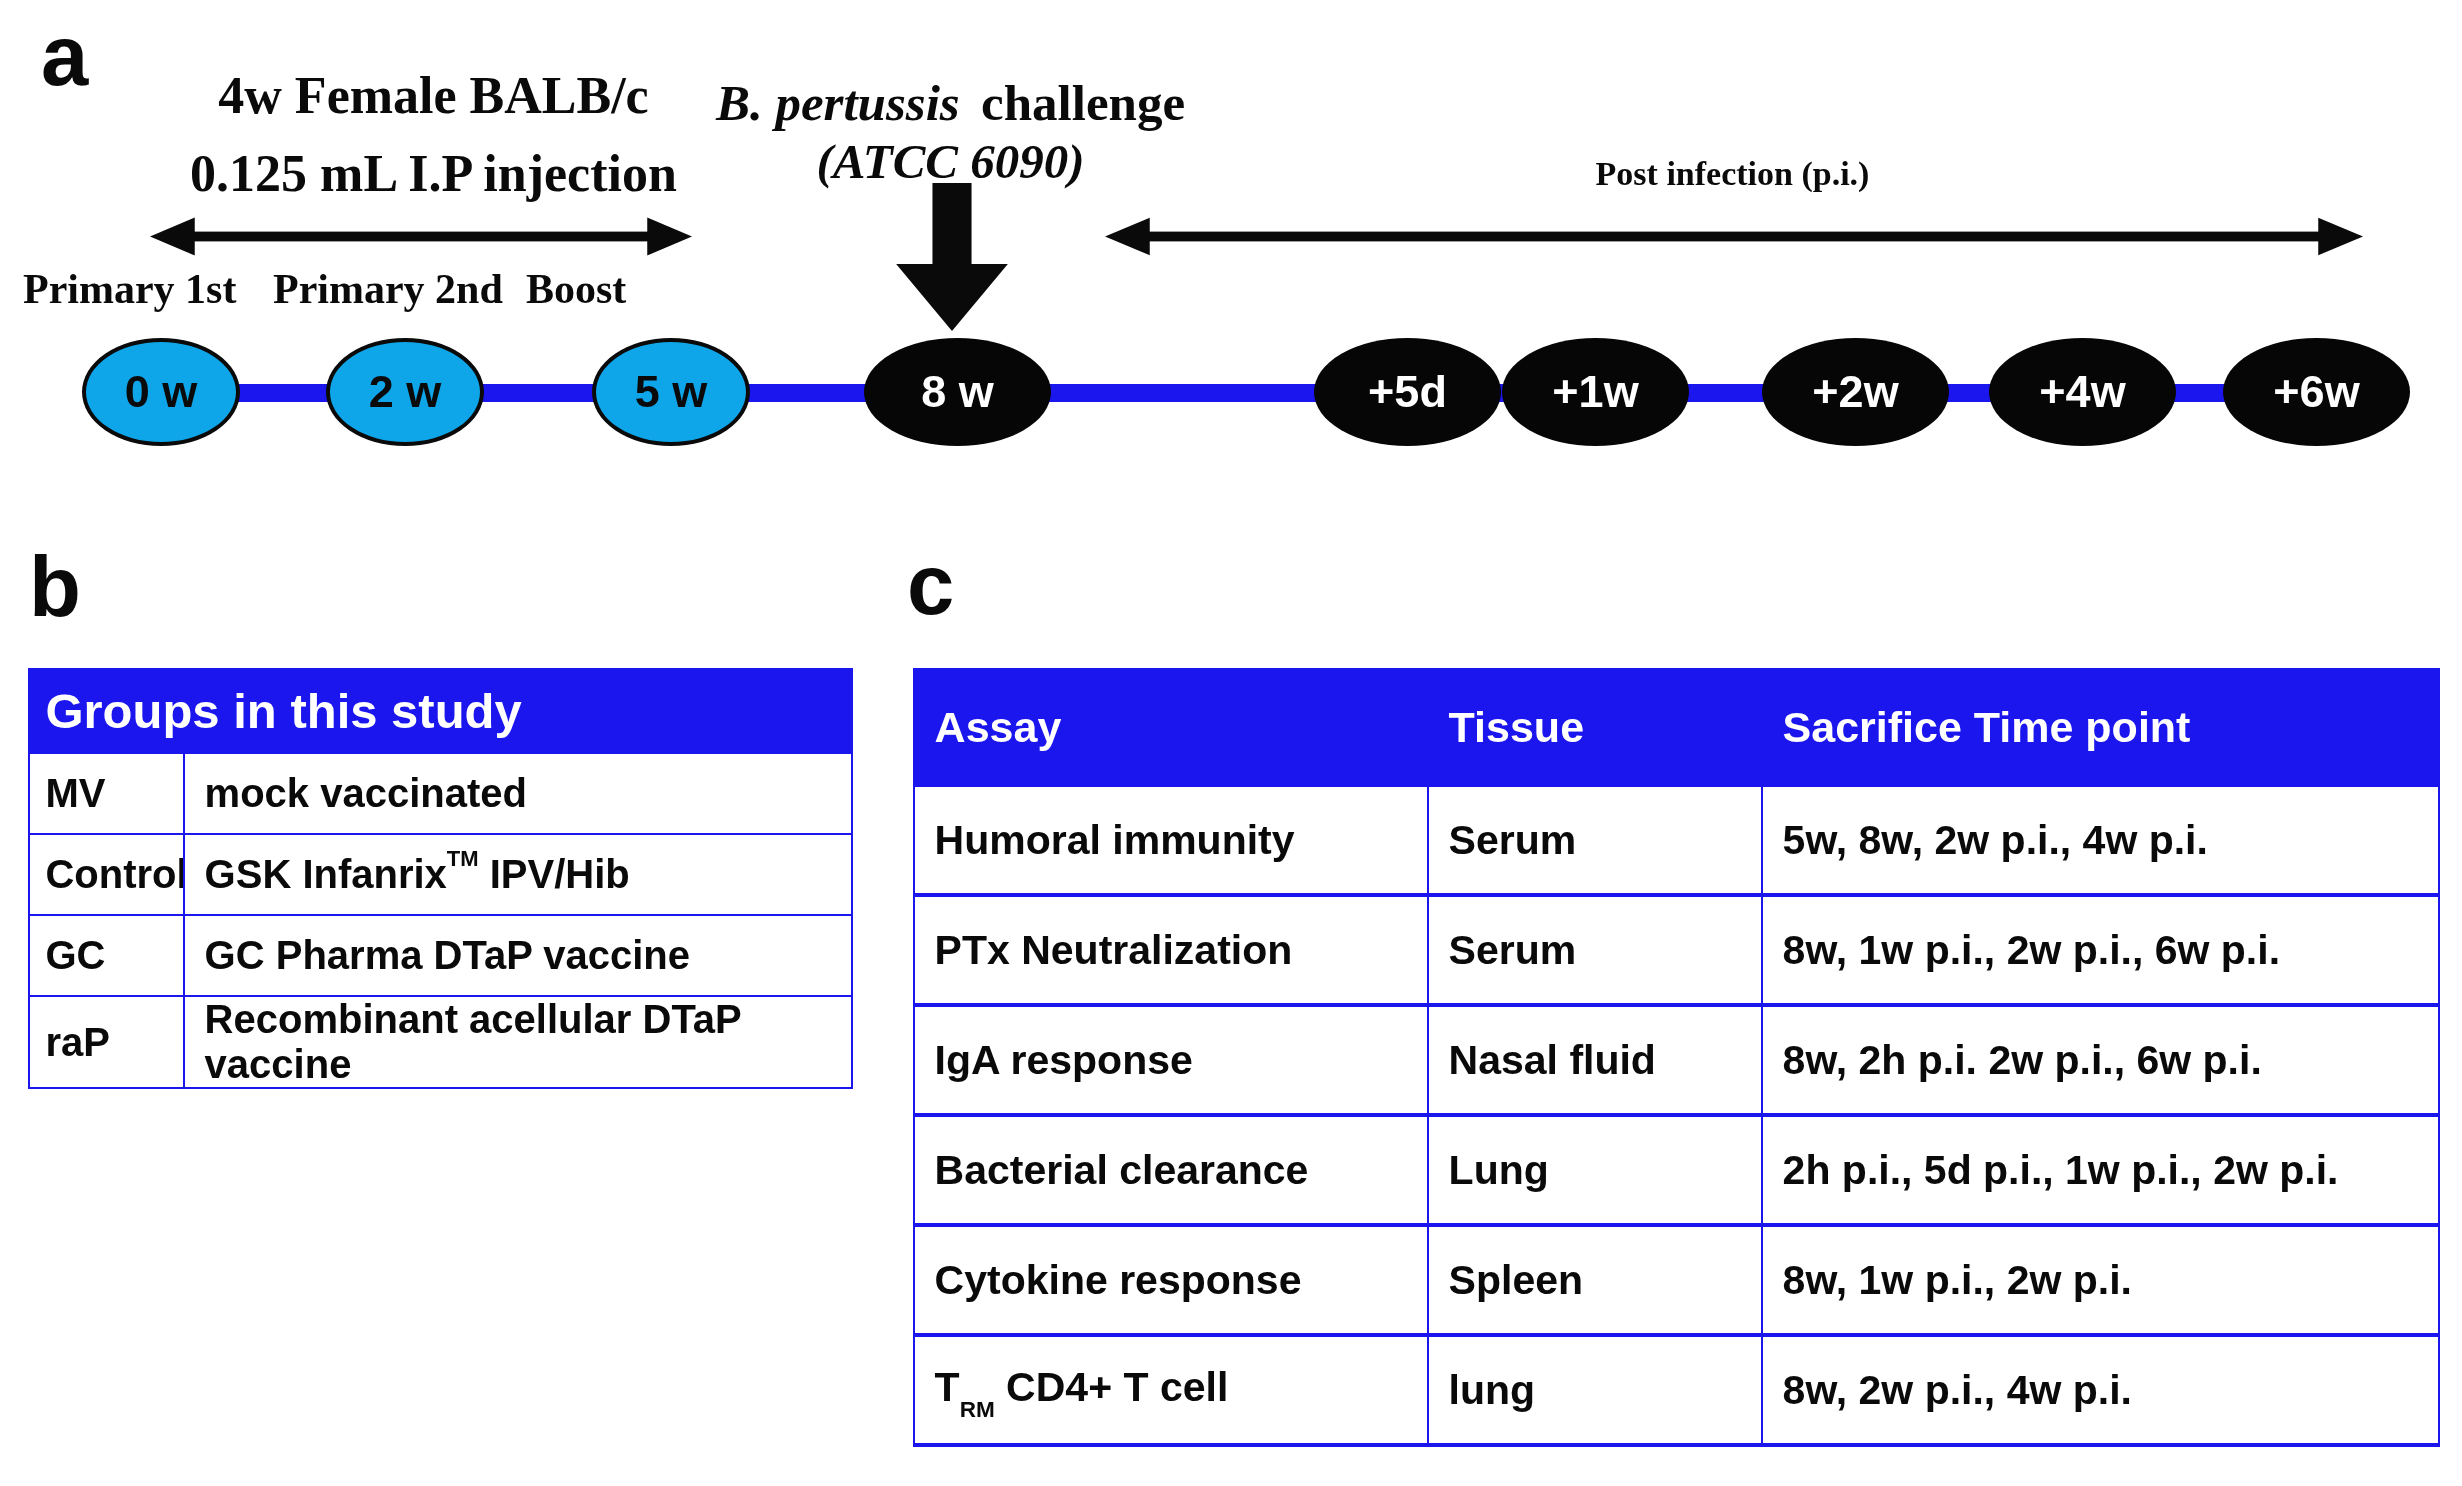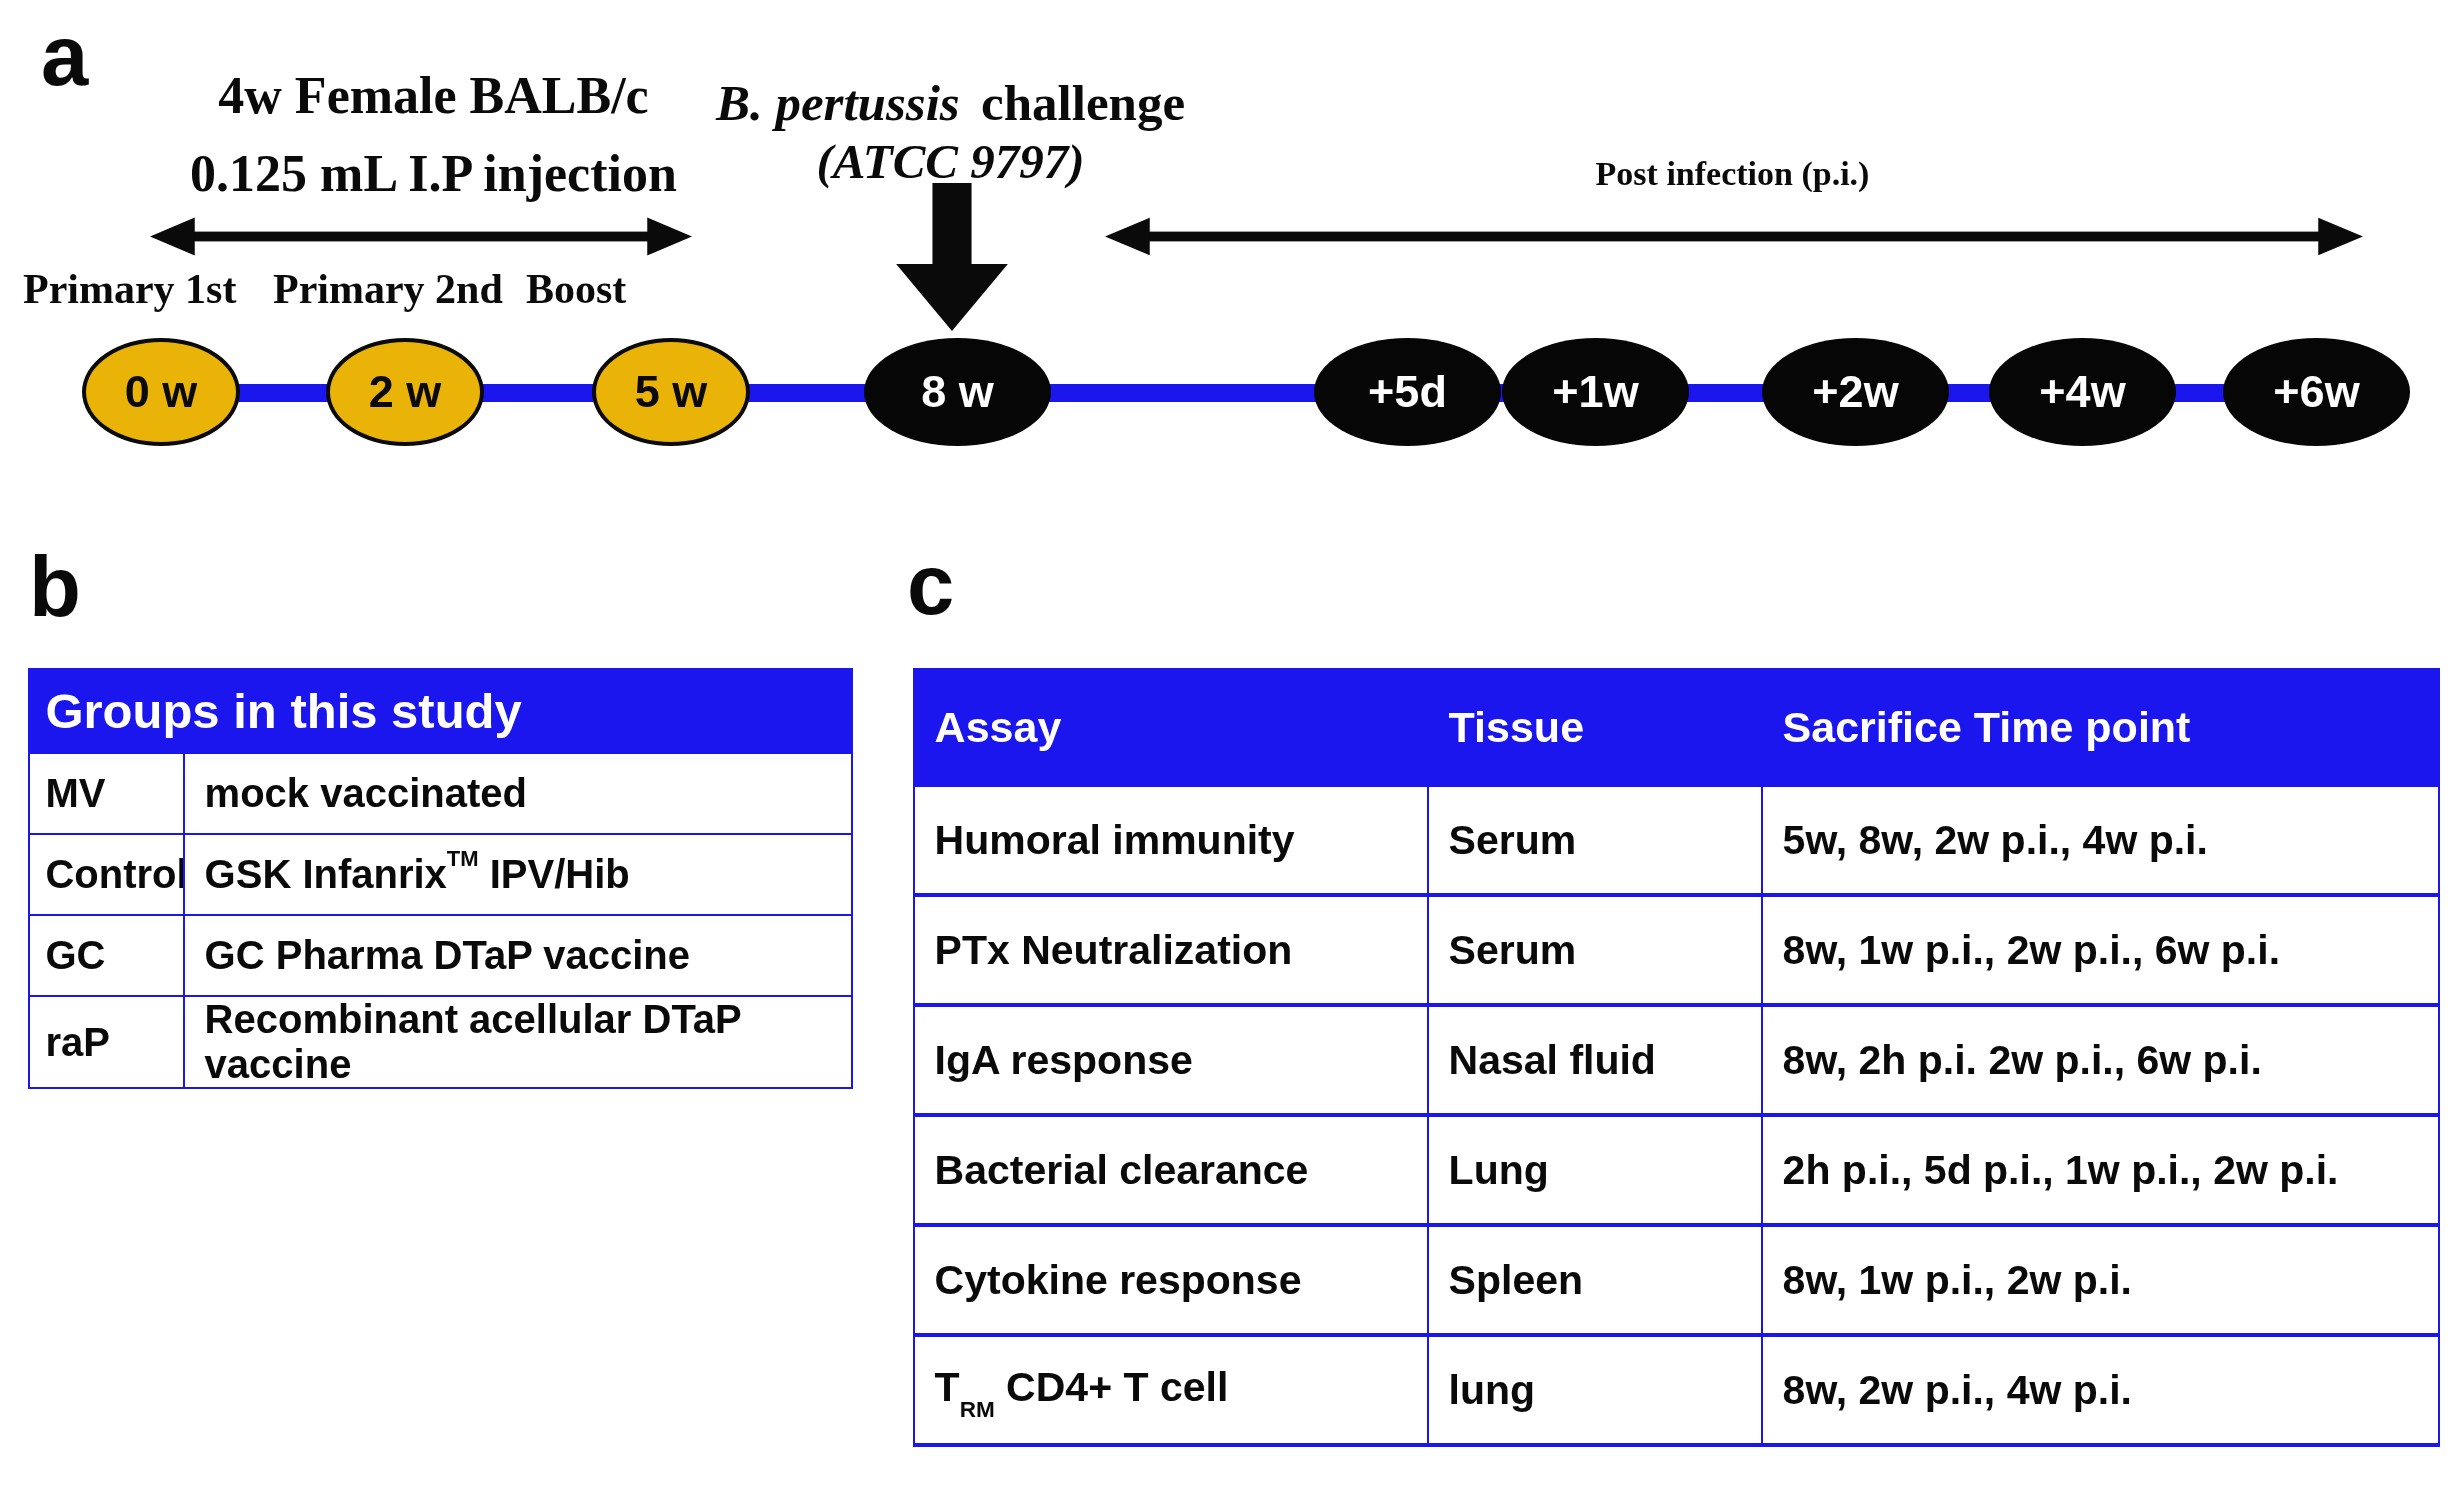--- a/index.html
+++ b/index.html
@@ -43,21 +43,21 @@
   #pi-arrow{left:1105px;top:214px;width:1258px;height:45px;}
   #challenge-arrow{left:896px;top:183px;width:112px;height:148px;}
   .arrow-fill{fill:#0a0a0a;}
 
   
   #timeline-bar{position:absolute;left:162px;top:384px;width:2155px;height:17.5px;
                 background:var(--accent-blue);}
   .node{position:absolute;top:338px;height:108px;border-radius:50%;
         display:flex;align-items:center;justify-content:center;
         font-family:"Liberation Sans",sans-serif;font-weight:bold;font-size:45px;}
-  .node.open{width:158px;background:#eab308;border:4.2px solid #0a0a0a;color:#0a0a0a;}
+  .node.open{width:158px;background:#0ea5e9;border:4.2px solid #0a0a0a;color:#0a0a0a;}
   .node.filled{width:187px;background:var(--node-fill);border:none;color:#ffffff;}
   #node-0{left:82px;}  #node-1{left:326px;}  #node-2{left:592px;}
   #node-3{left:864px;} #node-4{left:1087px;} #node-5{left:1314px;}
   #node-6{left:1502px;} #node-7{left:1762px;} #node-8{left:1989px;}
   #node-9{left:2223px;}
 
   
   table{border-collapse:collapse;table-layout:fixed;position:absolute;background:#ffffff;}
   th,td{vertical-align:middle;text-align:left;overflow:hidden;}
   .hdr{background:var(--accent-blue);color:#ffffff;font-weight:bold;}
@@ -86,21 +86,21 @@
 <body>
 
 <div class="figure">
 
   <div id="panel-a" class="panel-letter">a</div>
 
   <div id="inj-line1" class="inj-line serif">4w Female BALB/c</div>
   <div id="inj-line2" class="inj-line serif">0.125 mL I.P injection</div>
 
   <div id="challenge-line1" class="challenge-line serif"><span class="italic">B. pertussis</span><span id="challenge-word">challenge</span></div>
-  <div id="challenge-line2" class="challenge-line serif">(ATCC 9797)</div>
+  <div id="challenge-line2" class="challenge-line serif">(ATCC 6090)</div>
 
   <div id="post-infection-label" class="serif">Post infection (p.i.)</div>
 
   <svg id="ip-arrow" class="arrow-svg" viewBox="0 0 775 64" aria-hidden="true">
     <rect class="arrow-fill" x="42" y="25" width="691" height="14"></rect>
     <polygon class="arrow-fill" points="0,32 64,5 64,59"></polygon>
     <polygon class="arrow-fill" points="775,32 711,5 711,59"></polygon>
   </svg>
 
   <svg id="pi-arrow" class="arrow-svg" viewBox="0 0 1800 64" aria-hidden="true">

